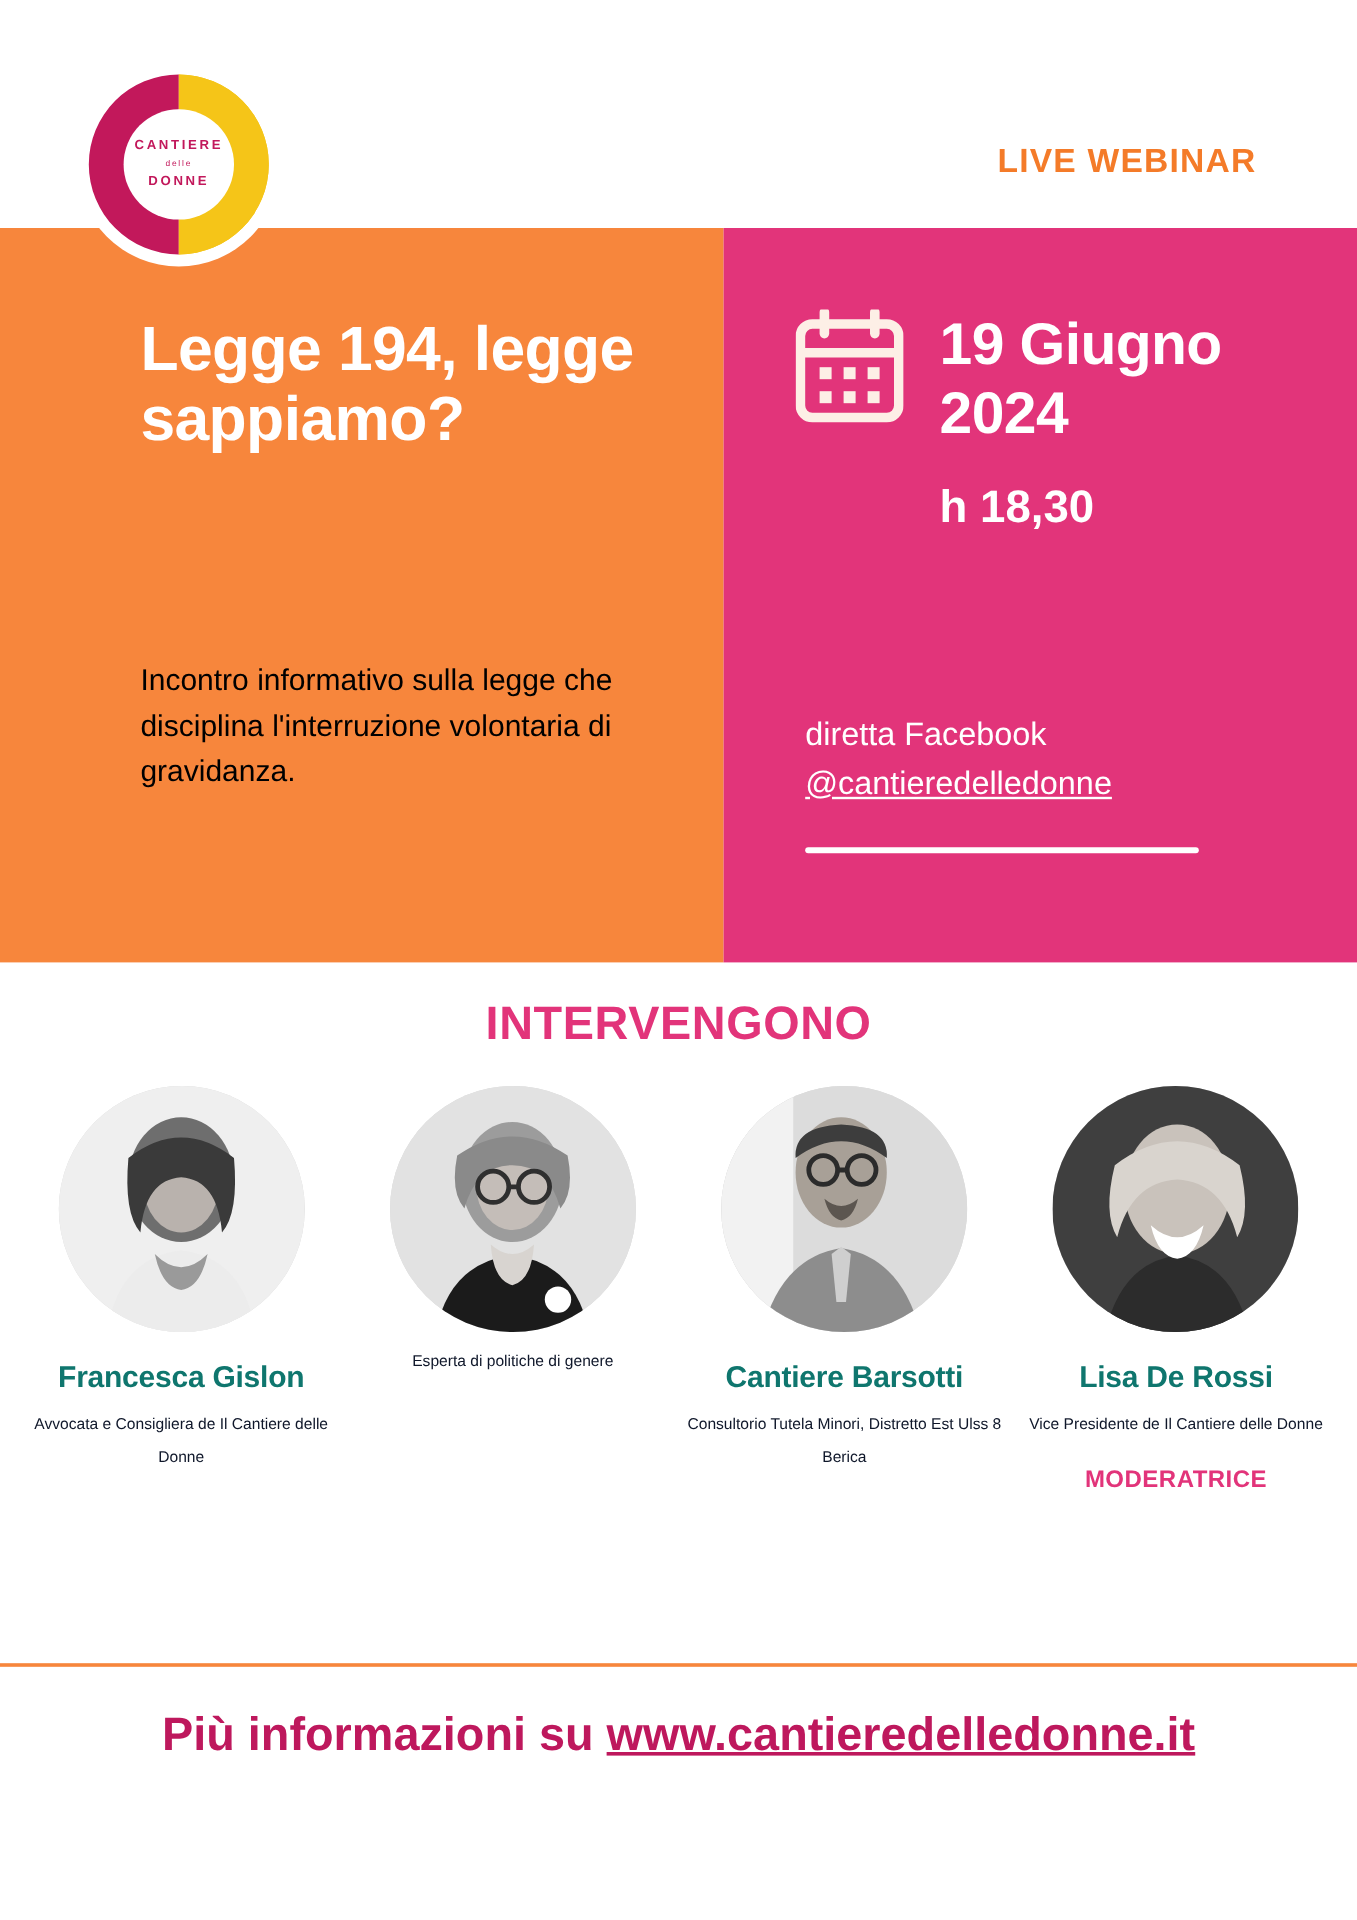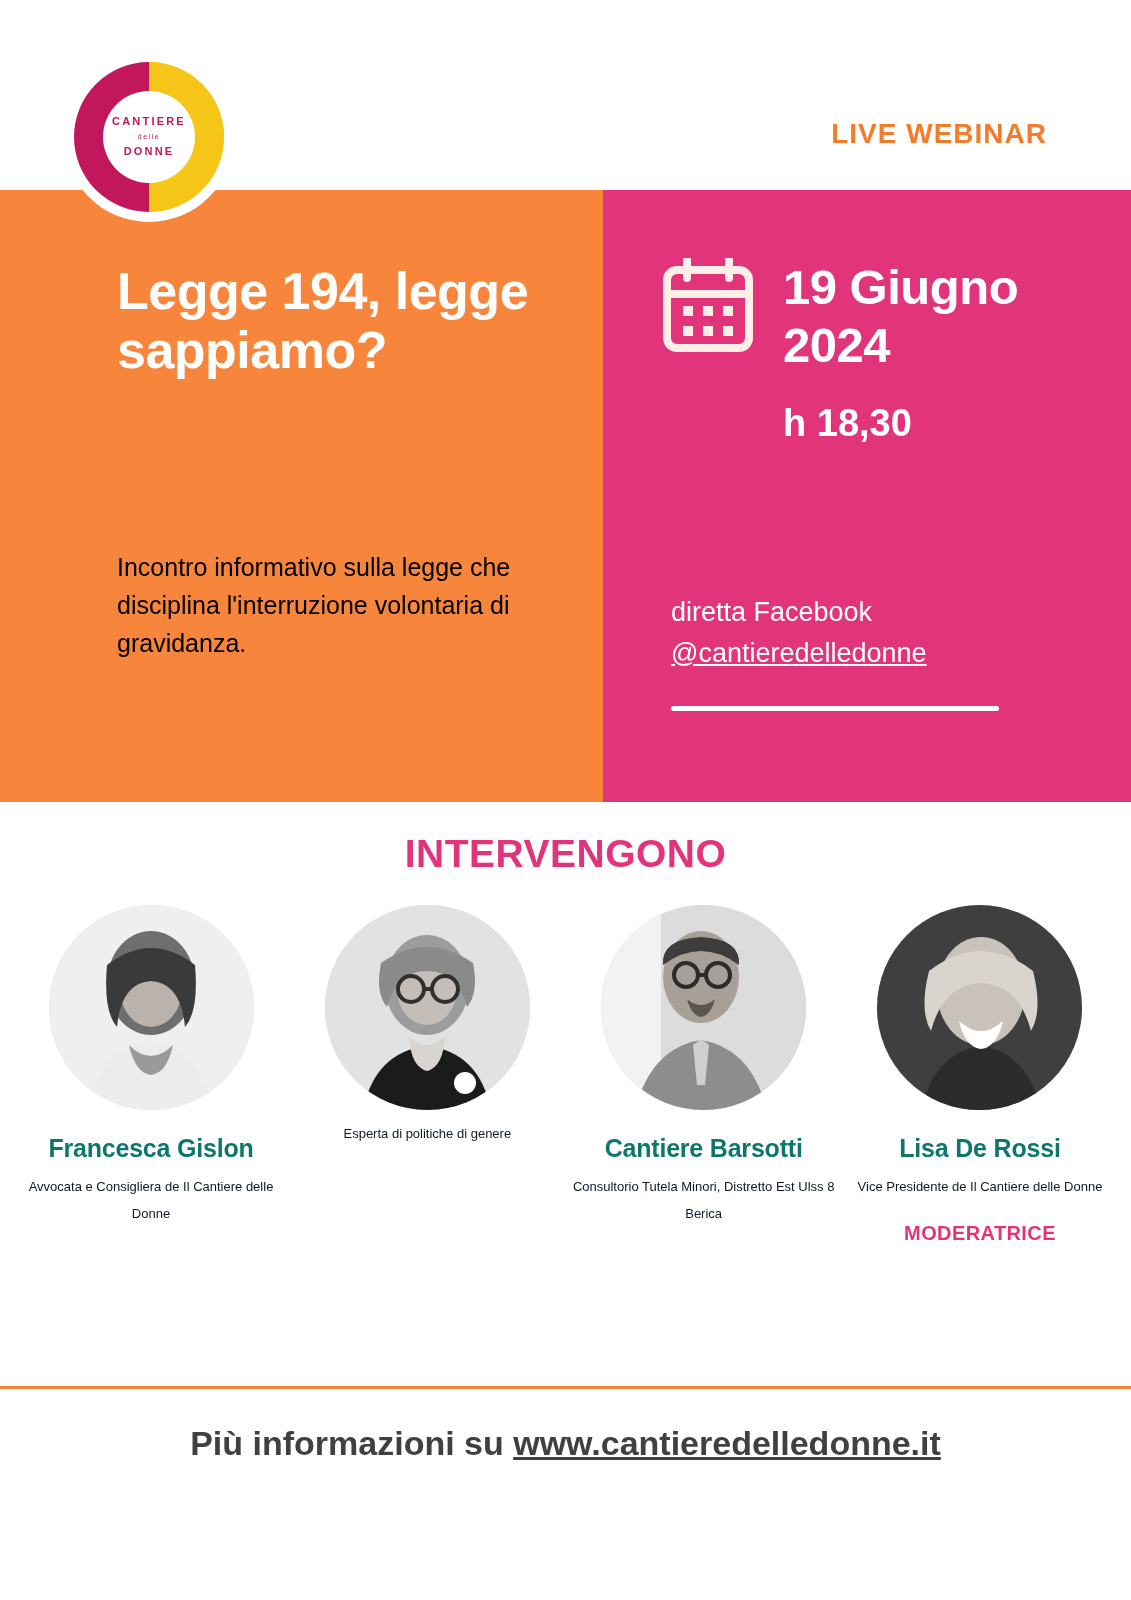--- a/index.html
+++ b/index.html
@@ -221,23 +221,23 @@
     width: 1131px;
     height: 3px;
     background: #f7863c;
   }
   .footer-text {
     position: absolute;
     top: 1424px;
     left: 0;
     width: 1131px;
     text-align: center;
-    font-size: 34px;
-    font-weight: bold;
-    color: #404040;
+    font-size: 39px;
+    font-weight: bold;
+    color: #be185d;
   }
   .footer-text .url { text-decoration: underline; }
 </style>
 </head>
 <body>
 
 <div class="top-band"></div>
 
 <div class="live-webinar">LIVE WEBINAR</div>
 

